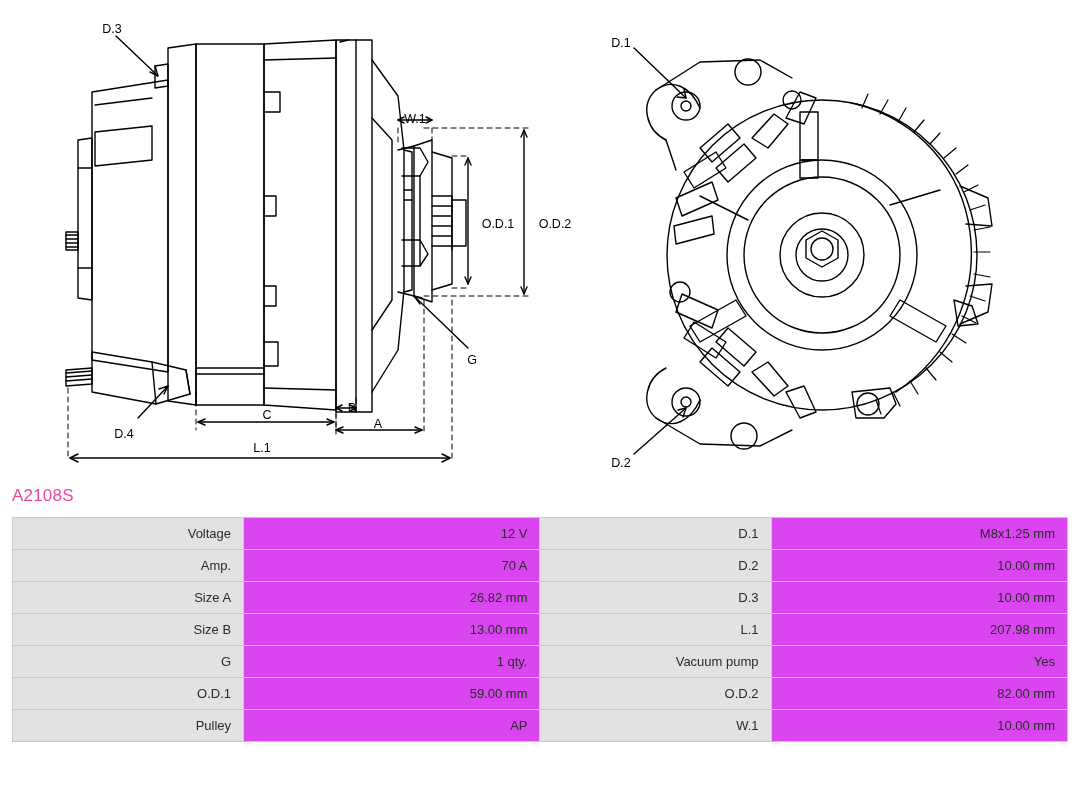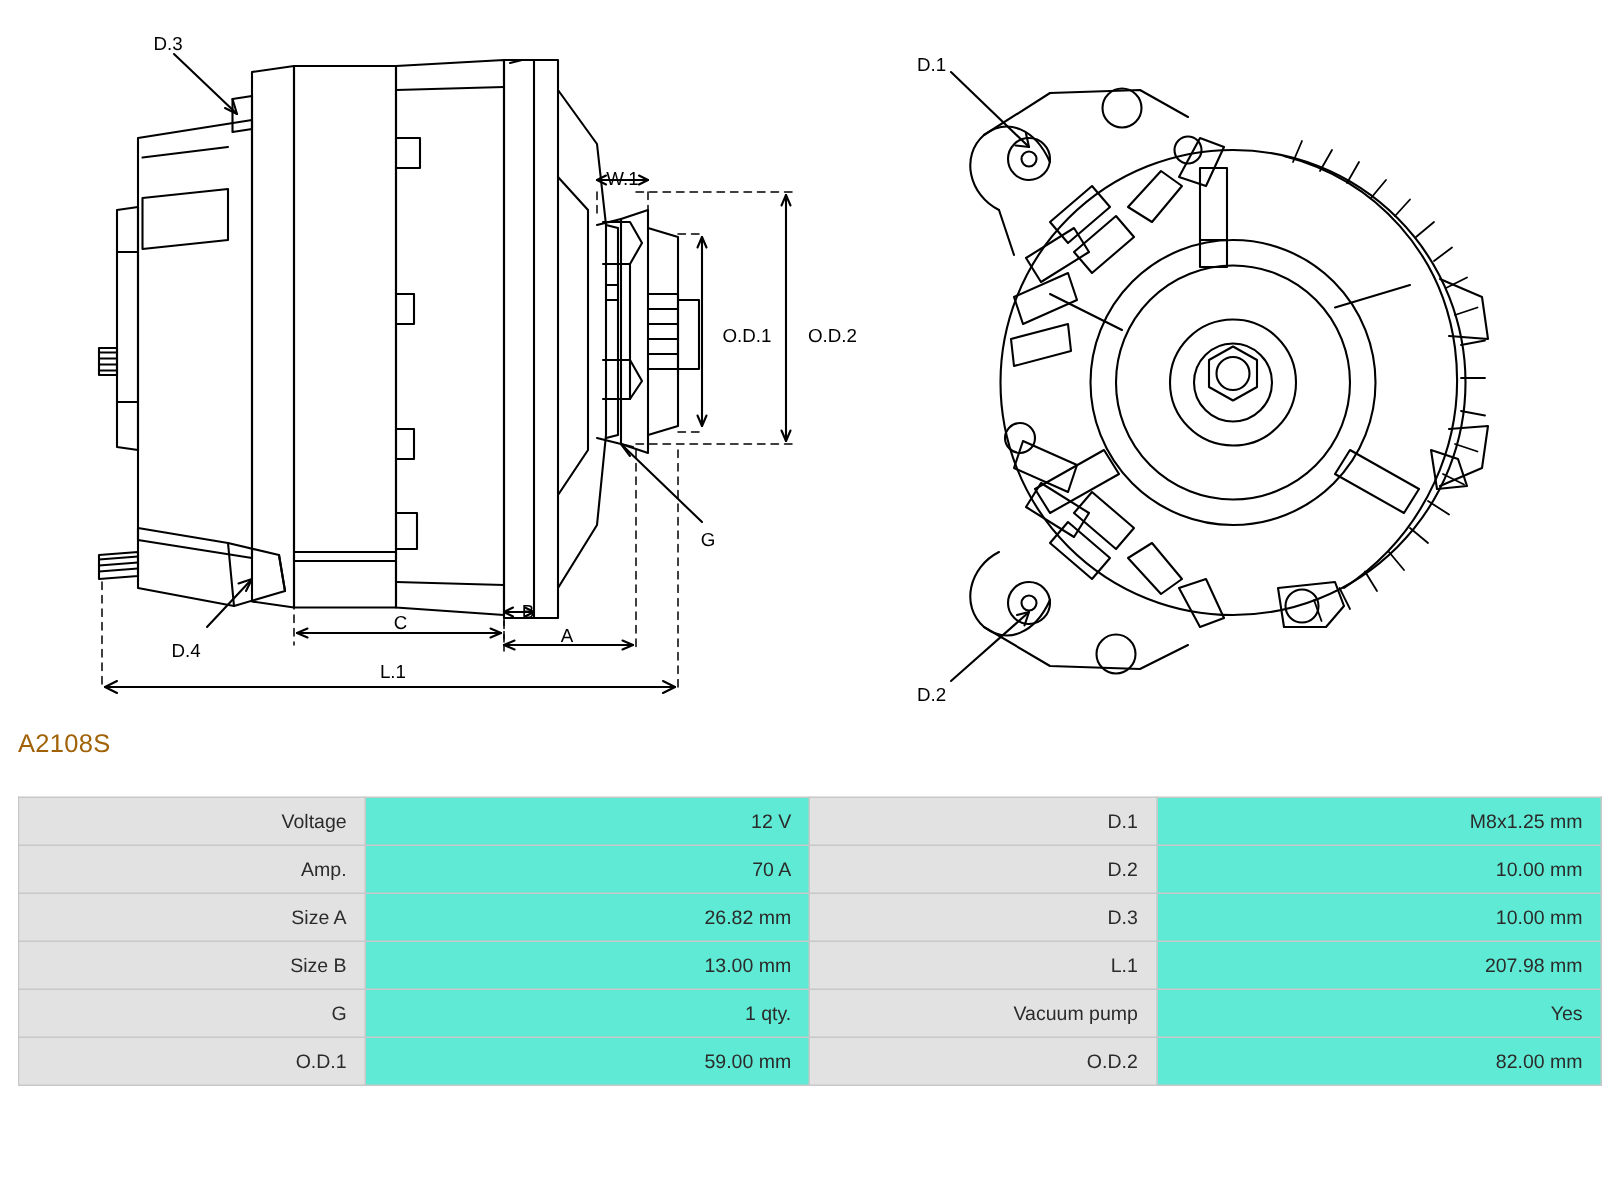--- a/index.html
+++ b/index.html
@@ -28,47 +28,47 @@
     height: 480px;
   }
   .drawing-area svg {
     display: block;
   }
   .part-number {
     position: absolute;
     left: 12px;
     top: 486px;
     font-size: 17px;
-    color: #a16207;
+    color: #ec4899;
     font-family: "Liberation Sans", sans-serif;
     letter-spacing: 0.2px;
   }
   .spec-table {
     position: absolute;
     left: 12px;
-    top: 531px;
+    top: 517px;
     width: 1056px;
     border-collapse: collapse;
     table-layout: fixed;
   }
   .spec-table td {
     border: 1px solid #c8c8c8;
     height: 31px;
     padding: 0 12px;
     font-size: 13px;
     color: #2b2b2b;
     vertical-align: middle;
   }
   .lbl {
     background: #e2e2e2;
     text-align: right;
     width: 180px;
   }
   .val {
-    background: #5eead4;
+    background: #d946ef;
     text-align: right;
     width: 238px;
   }
   .dim-text {
     font-family: "Liberation Sans", sans-serif;
     font-size: 12.5px;
     fill: #000000;
   }
 </style>
 </head>
@@ -310,16 +310,22 @@
         <td class="val">1 qty.</td>
         <td class="lbl">Vacuum pump</td>
         <td class="val">Yes</td>
       </tr>
       <tr>
         <td class="lbl">O.D.1</td>
         <td class="val">59.00 mm</td>
         <td class="lbl">O.D.2</td>
         <td class="val">82.00 mm</td>
       </tr>
+      <tr>
+        <td class="lbl">Pulley</td>
+        <td class="val">AP</td>
+        <td class="lbl">W.1</td>
+        <td class="val">10.00 mm</td>
+      </tr>
     </tbody>
   </table>
 
 </div>
 
 </body></html>

